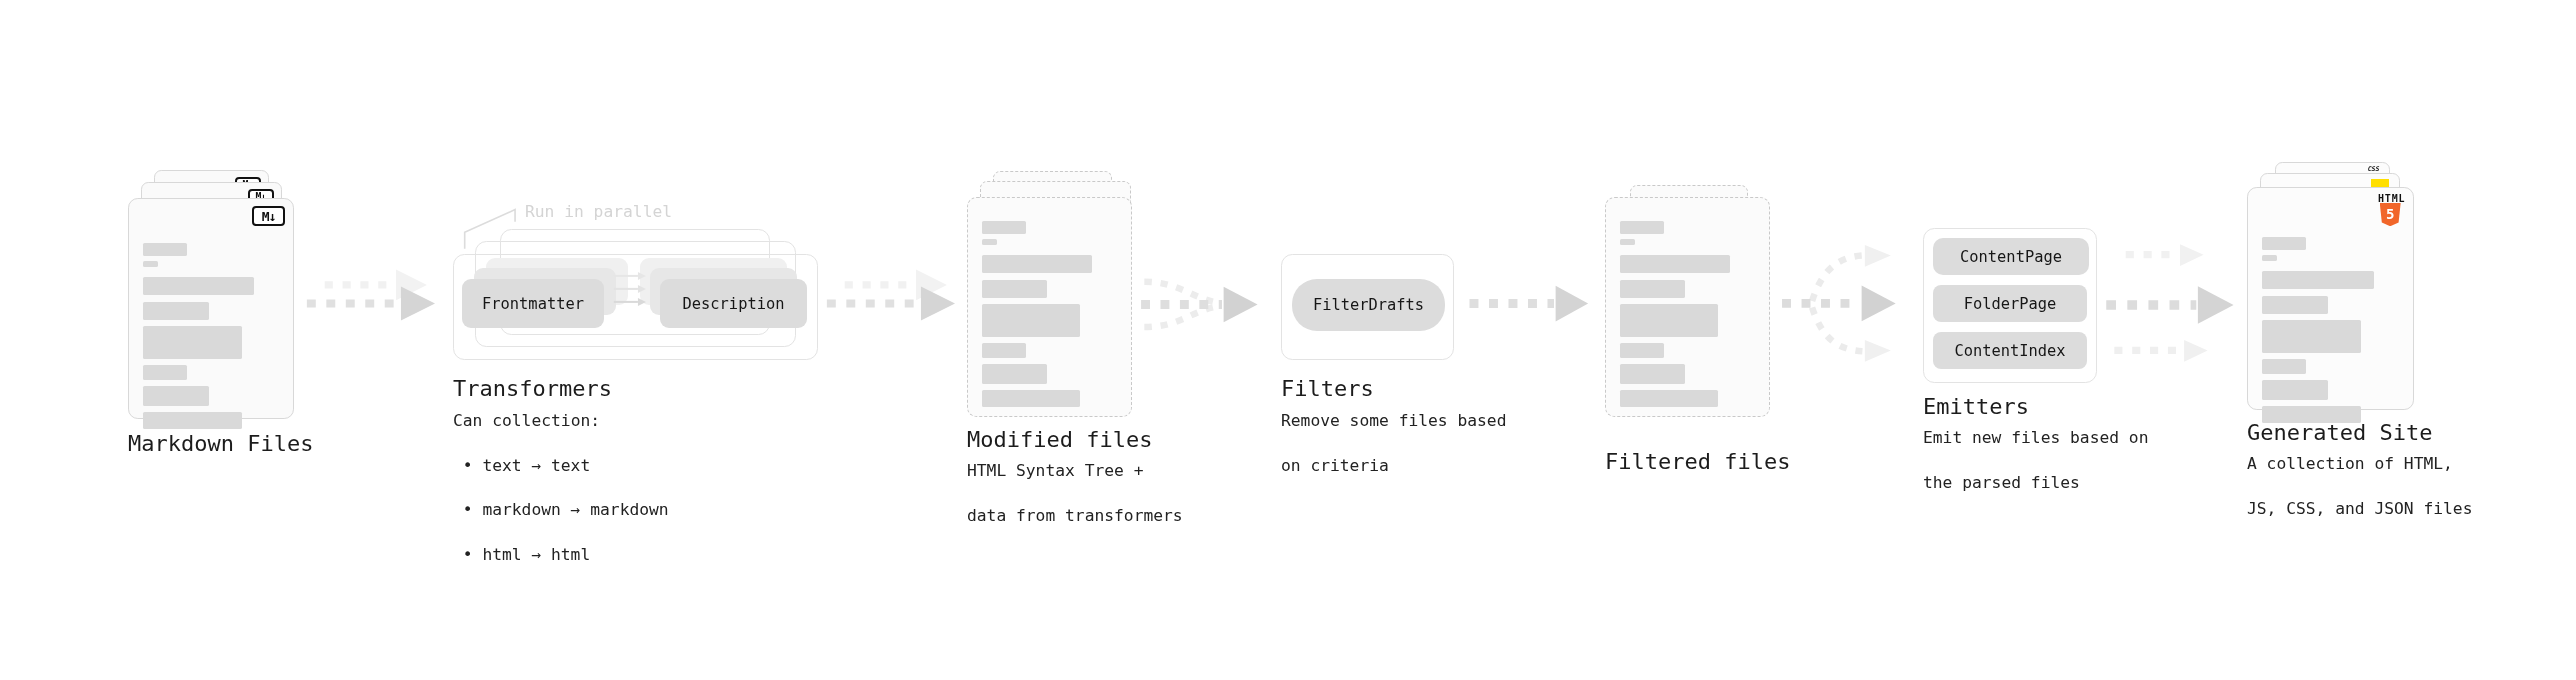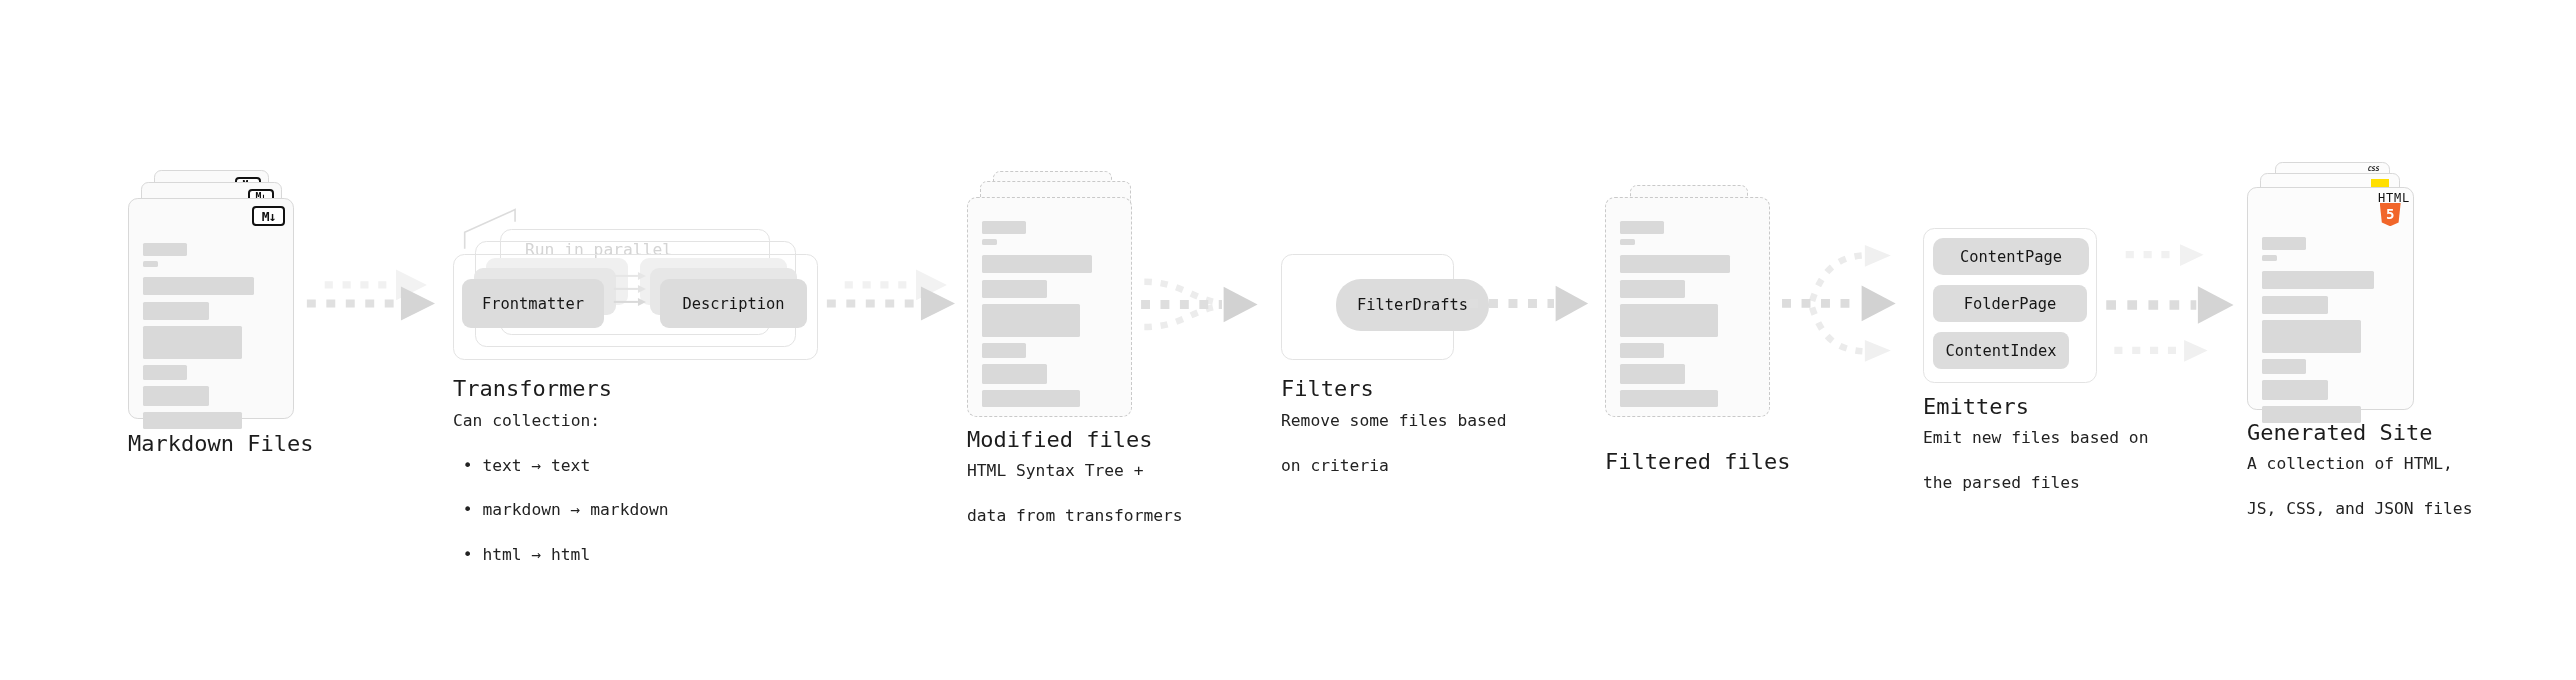--- a/index.html
+++ b/index.html
@@ -13,35 +13,35 @@
   .doc-bars{position:absolute;left:14px;right:13px;top:23px;bottom:13px;display:flex;flex-direction:column;align-items:flex-start;}
   .bar{background:#d9d9d9;border-radius:1.6px;flex:none;}
   
   .md-badge{position:absolute;top:7.3px;right:8.1px;width:32.5px;height:19.5px;border:2.4px solid #111;border-radius:4.1px;
             background:#fff;display:flex;align-items:center;justify-content:center;font-weight:bold;
             font-size:13px;letter-spacing:-0.8px;color:#111;box-sizing:border-box;}
   .md-badge.mini{width:26px;height:15.4px;font-size:9.8px;border-width:2px;top:5.7px;right:7.3px;}
   
   .heading{position:absolute;font-size:22px;color:#1c1c1c;white-space:nowrap;}
   .body-text{position:absolute;font-size:16.3px;line-height:22.3px;color:#222;white-space:pre;}
-  .note-text{position:absolute;font-size:16.3px;color:#d4d4d4;white-space:nowrap;margin-top:38px;}
+  .note-text{position:absolute;font-size:16.3px;color:#d4d4d4;white-space:nowrap;}
   
   .obox{position:absolute;border:1.6px solid #e3e3e3;border-radius:11.4px;box-sizing:border-box;background:transparent;}
   .obox.filled{background:#ffffff;}
   .pbtn{position:absolute;background:#dcdcdc;border-radius:9px;display:flex;align-items:center;justify-content:center;
         font-size:15.4px;color:#161616;box-sizing:border-box;white-space:nowrap;}
   .ghost1{background:#e7e7e7;}
   .ghost2{background:#f0f0f0;}
   
   .js-badge{position:absolute;top:4.9px;right:9.8px;width:18px;height:10.6px;background:#ffdf00;}
   .css-badge{position:absolute;top:3.3px;right:7.3px;width:16.3px;text-align:center;font-style:italic;}
   .css-badge .css-txt{font-size:6.5px;font-weight:bold;color:#111;line-height:6.5px;display:block;}
   .css-badge .css-bar{display:block;width:14.6px;height:3.3px;background:#2b63e8;margin:0.8px auto 0;}
   .html5-logo{position:absolute;top:6.5px;right:10.6px;width:24.4px;text-align:center;}
-  .html5-logo .h5-txt{font-size:12px;font-weight:normal;color:#111;letter-spacing:0.8px;line-height:7.3px;display:block;}
+  .html5-logo .h5-txt{font-size:10px;font-weight:bold;color:#111;letter-spacing:0.8px;line-height:7.3px;display:block;}
   .h5-shield{width:21px;height:23.6px;margin:0.8px auto 0;background:#f1662a;
              clip-path:polygon(0% 0%,100% 0%,90% 84%,50% 100%,10% 84%);
              display:flex;align-items:center;justify-content:center;color:#fff;font-weight:bold;font-size:14px;}
   svg{position:absolute;overflow:visible;}
 </style>
 </head>
 <body>
 
 <div id="canvas">
 
@@ -141,21 +141,21 @@
 
   <svg style="left:1136px;top:264px;" width="138" height="89" viewBox="0 0 170 110">
     <path d="M 10,22 C 55,22 70,44 104,48" fill="none" stroke="#ececec" stroke-width="8" stroke-dasharray="9 11"></path>
     <path d="M 10,78 C 55,78 70,56 104,52" fill="none" stroke="#ececec" stroke-width="8" stroke-dasharray="9 11"></path>
     <line x1="6" y1="50" x2="106" y2="50" stroke="#dedede" stroke-width="11" stroke-dasharray="11 13"></line>
     <polygon points="108,28 150,50 108,72" fill="#d2d2d2"></polygon>
   </svg>
 
   <div>
     <div class="obox filled" style="left:1281px;top:254px;width:173px;height:106px;"></div>
-    <div class="pbtn" style="left:1336px;top:279px;width:153px;height:52px;border-radius:25px;">FilterDrafts</div>
+    <div class="pbtn" style="left:1292px;top:279px;width:153px;height:52px;border-radius:25px;">FilterDrafts</div>
     <div class="heading" style="left:1281px;top:376px;">Filters</div>
     <div class="body-text" style="left:1281px;top:410px;"><span>Remove some files based</span><br>
 <span>on criteria</span></div>
   </div>
 
   <svg style="left:1463px;top:271px;" width="130" height="65" viewBox="0 0 160 80">
     <line x1="8" y1="40" x2="112" y2="40" stroke="#dedede" stroke-width="11" stroke-dasharray="11 13"></line>
     <polygon points="114,18 154,40 114,62" fill="#d4d4d4"></polygon>
   </svg>
 
@@ -182,21 +182,21 @@
     <path d="M 42,78 C 55,118 75,130 104,132" fill="none" stroke="#ebebeb" stroke-width="8" stroke-dasharray="9 11"></path>
     <polygon points="107,118 139,131 107,145" fill="#f0f0f0"></polygon>
     <line x1="5" y1="73" x2="100" y2="73" stroke="#dcdcdc" stroke-width="11" stroke-dasharray="11 13"></line>
     <polygon points="103,51 145,73 103,95" fill="#d2d2d2"></polygon>
   </svg>
 
   <div>
     <div class="obox filled" style="left:1923px;top:228px;width:174px;height:155px;"></div>
     <div class="pbtn" style="left:1933px;top:238px;width:156px;height:37px;border-radius:10px;">ContentPage</div>
     <div class="pbtn" style="left:1933px;top:285px;width:154px;height:37px;border-radius:8.1px;">FolderPage</div>
-    <div class="pbtn" style="left:1933px;top:332px;width:136px;height:37px;border-radius:8.1px;">ContentIndex</div>
+    <div class="pbtn" style="left:1933px;top:332px;width:154px;height:37px;border-radius:8.1px;">ContentIndex</div>
     <div class="heading" style="left:1923px;top:394px;">Emitters</div>
     <div class="body-text" style="left:1923px;top:427px;"><span>Emit new files based on</span><br>
 <span>the parsed files</span></div>
   </div>
 
   <svg style="left:2103px;top:244px;" width="146" height="122" viewBox="0 0 180 150">
     <line x1="28" y1="13" x2="93" y2="13" stroke="#f1f1f1" stroke-width="9" stroke-dasharray="10 12"></line>
     <polygon points="95,0 124,13 95,27" fill="#f1f1f1"></polygon>
     <line x1="4" y1="75" x2="115" y2="75" stroke="#dcdcdc" stroke-width="12" stroke-dasharray="12 14"></line>
     <polygon points="117,52 161,75 117,98" fill="#d4d4d4"></polygon>

